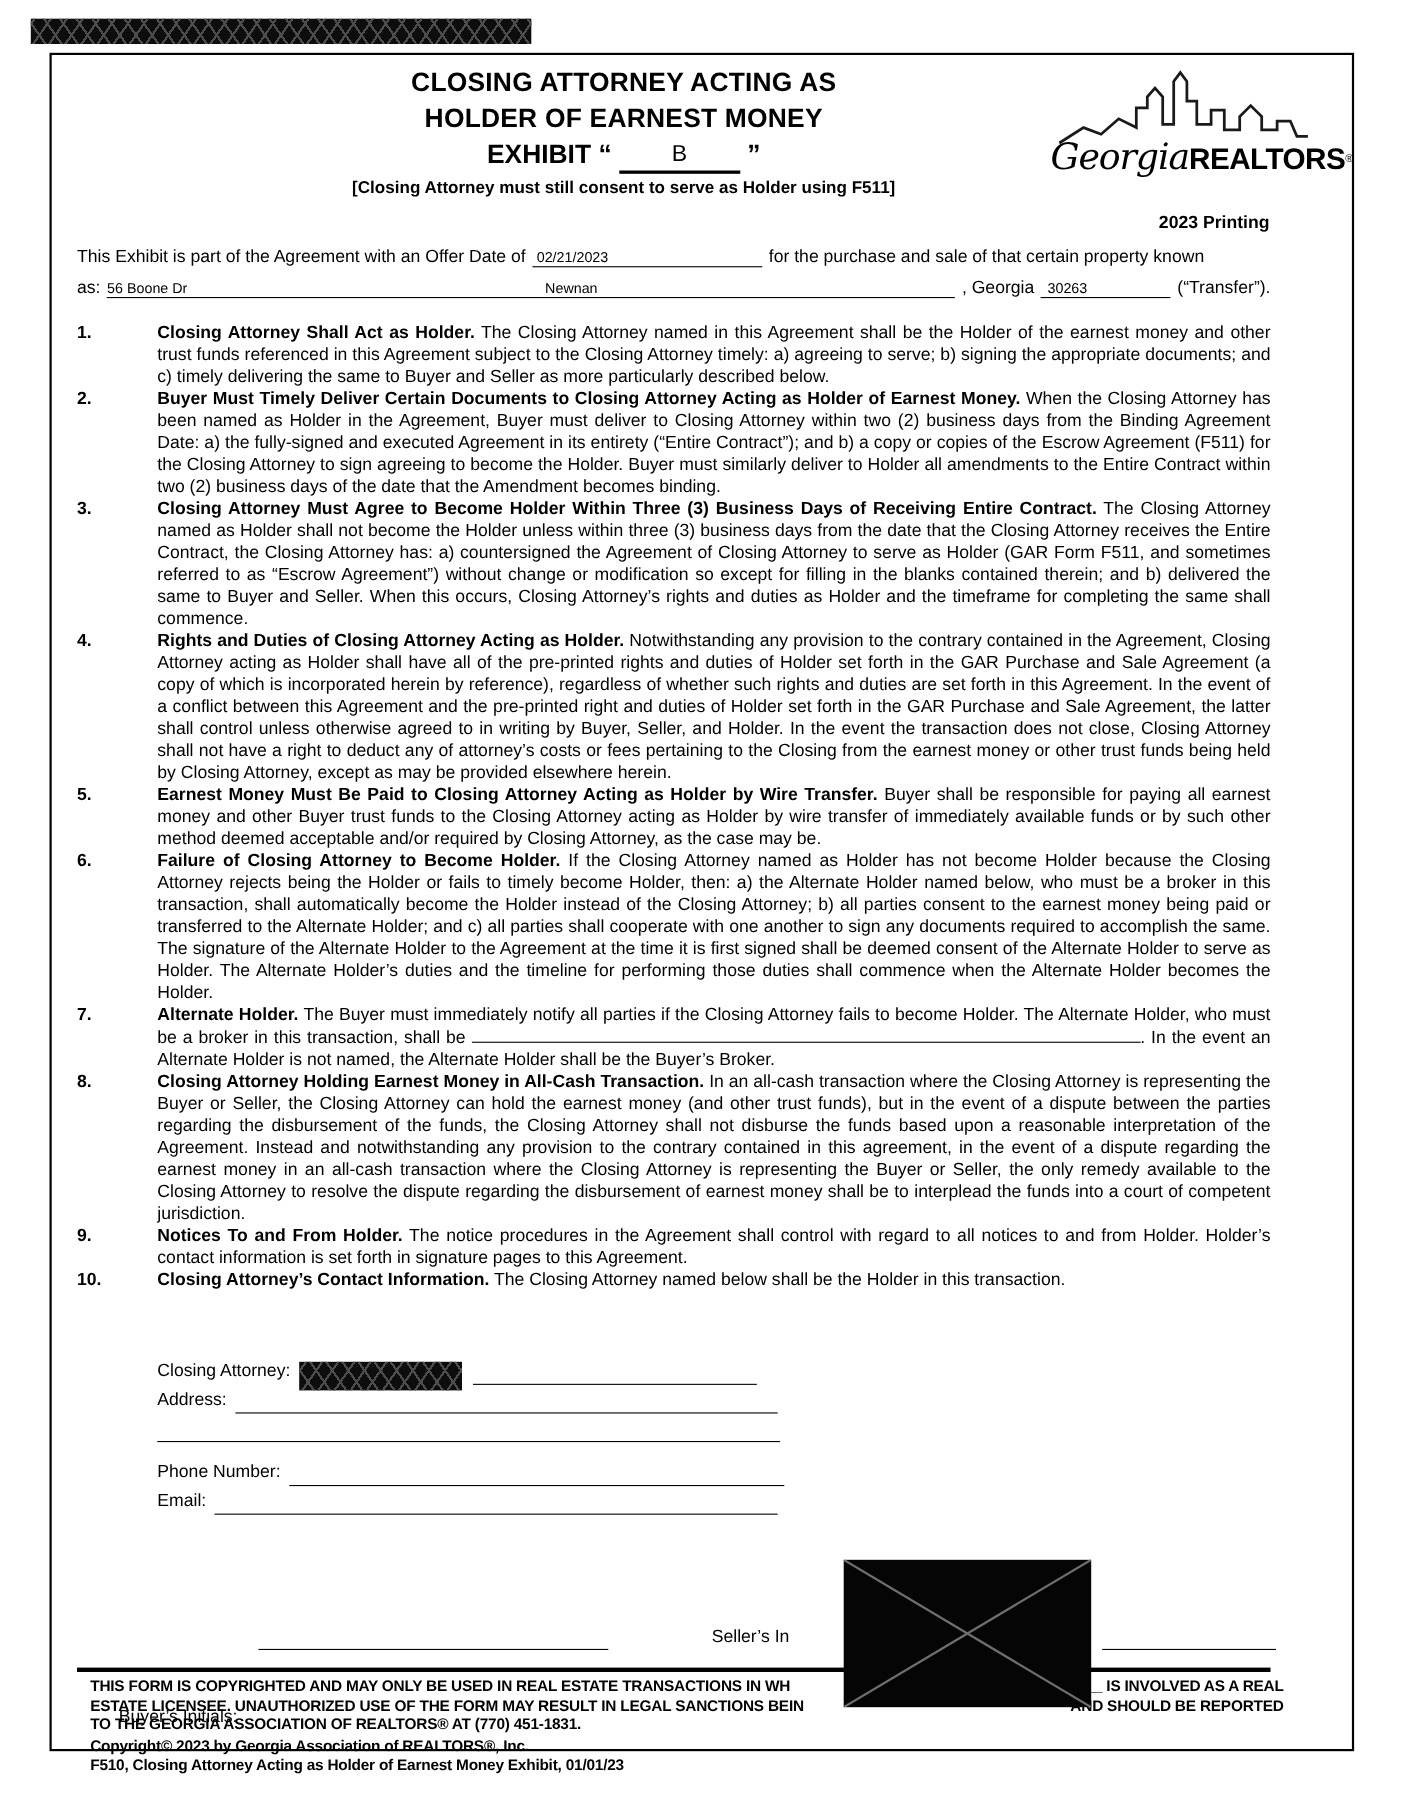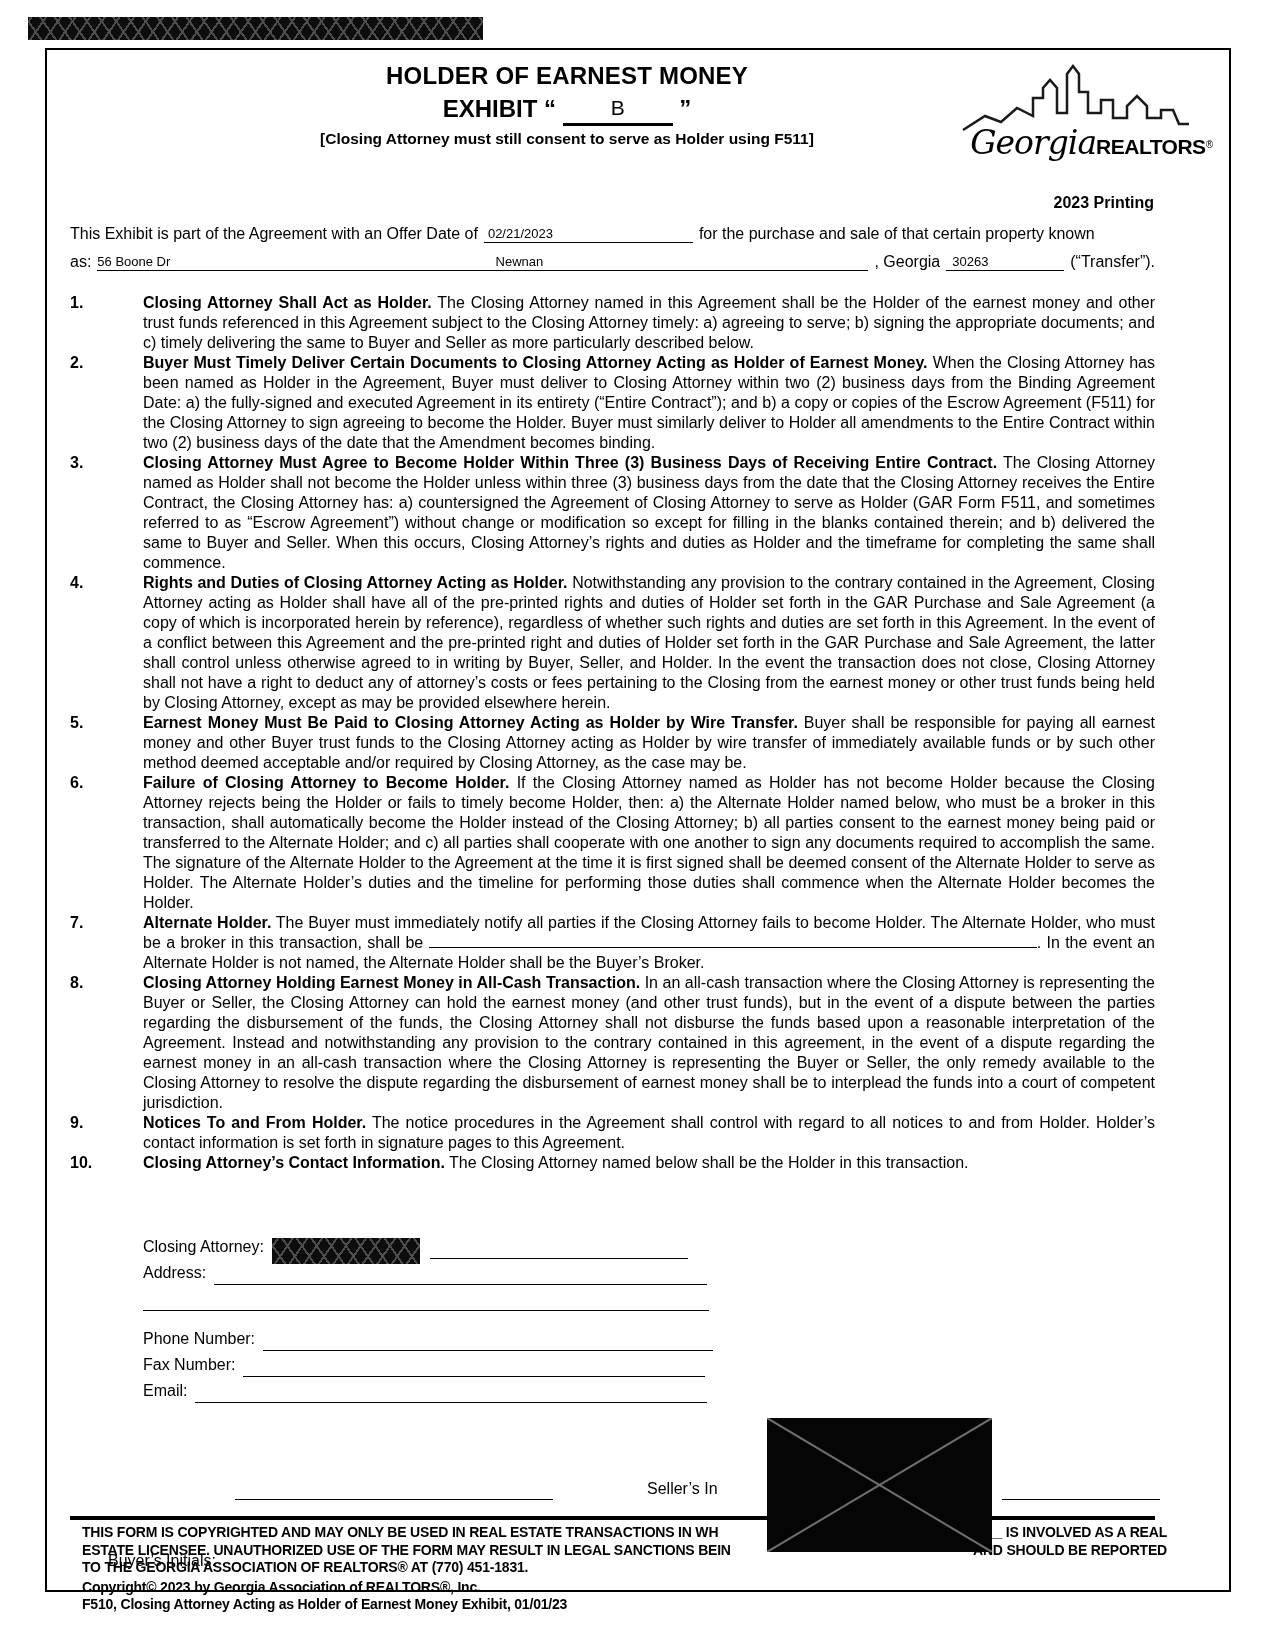--- a/index.html
+++ b/index.html
@@ -16,21 +16,21 @@
   
   .titleblock{position:absolute;left:120px;top:10px;width:800px;text-align:center;}
   .title-line{font-size:24px;font-weight:bold;line-height:32px;letter-spacing:.2px;}
   .exhibit-line{font-size:24px;font-weight:bold;line-height:34px;}
   .exhibit-val{display:inline-block;width:110px;border-bottom:3px solid #000;font-weight:normal;
                font-size:21px;text-align:center;vertical-align:bottom;line-height:30px;}
   .bracket-note{font-size:15.5px;font-weight:bold;margin-top:4px;}
   .logo{position:absolute;left:908px;top:8px;width:258px;height:110px;}
   .logo-text{position:absolute;left:0;bottom:6px;width:258px;white-space:nowrap;text-align:right;}
   .logo-script{font-family:"DejaVu Serif",serif;font-style:italic;font-size:33px;letter-spacing:-1px;}
-  .logo-caps{font-size:21px;font-weight:600;letter-spacing:-.5px;}
+  .logo-caps{font-size:27px;font-weight:600;letter-spacing:-.5px;}
   .logo-reg{font-size:10px;vertical-align:super;}
   .printing{position:absolute;right:75px;top:144px;font-size:16px;font-weight:bold;}
   
   .intro{position:absolute;left:23px;top:173px;width:1085px;font-size:16px;line-height:21px;}
   .iline{display:flex;align-items:center;}
   .blank{border-bottom:1px solid #000;display:inline-block;}
   .fillval{font-size:13px;line-height:17px;}
   .date-blank{width:205px;text-align:left;padding-left:4px;margin:0 6px;}
   .addr-blank{flex:1;display:flex;justify-content:space-between;margin:0 6px;}
   .zip-blank{width:112px;text-align:left;padding-left:6px;margin:0 6px;}
@@ -62,20 +62,21 @@
 </head>
 <body>
 
 <div class="canvas">
 
   <div class="topbar hatch"></div>
 
   <div class="page">
 
     <div class="titleblock">
+      <div class="title-line">CLOSING ATTORNEY ACTING AS</div>
       <div class="title-line">HOLDER OF EARNEST MONEY</div>
       <div class="exhibit-line"><span>EXHIBIT “</span> <span class="exhibit-val">B</span> <span>”</span></div>
       <div class="bracket-note">[Closing Attorney must still consent to serve as Holder using F511]</div>
     </div>
 
     <div class="logo">
       <svg viewBox="0 0 258 110">
         <polyline points="8,72 30,58 46,64 62,50 78,58 78,40 88,40 88,30 95,22 102,30 102,55 112,55 112,16 118,8 124,16 124,34 133,34 133,55 146,55 146,42 158,42 158,60 172,60 172,48 182,38 192,48 192,60 206,60 206,52 218,52 224,66 234,66" fill="none" stroke="#1a1a1a" stroke-width="2.5"></polyline>
       </svg>
       <div class="logo-text">
@@ -158,24 +159,20 @@
         <span class="cline" style="width:493px;"></span>
       </div>
       <div class="crow" style="height:40px;">
         <span class="cline" style="width:566px;"></span>
       </div>
       <div class="crow">
         <span class="lbl">Phone Number:</span>
         <span class="cline" style="width:450px;"></span>
       </div>
       <div class="crow">
-        <span class="lbl">Fax Number:</span>
-        <span class="cline" style="width:462px;"></span>
-      </div>
-      <div class="crow">
         <span class="lbl">Email:</span>
         <span class="cline" style="width:512px;"></span>
       </div>
     </div>
 
     <div class="sig-label" style="left:61px;top:1502px;">Buyer’s Initials:</div>
     <div class="sig-line" style="left:188px;top:1448px;width:318px;"></div>
     <div class="sig-label" style="left:600px;top:1430px;">Seller’s In</div>
     <div class="sig-line" style="left:955px;top:1448px;width:158px;"></div>
 

